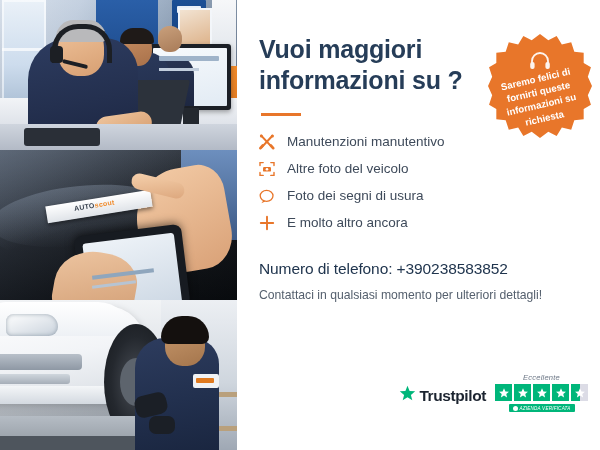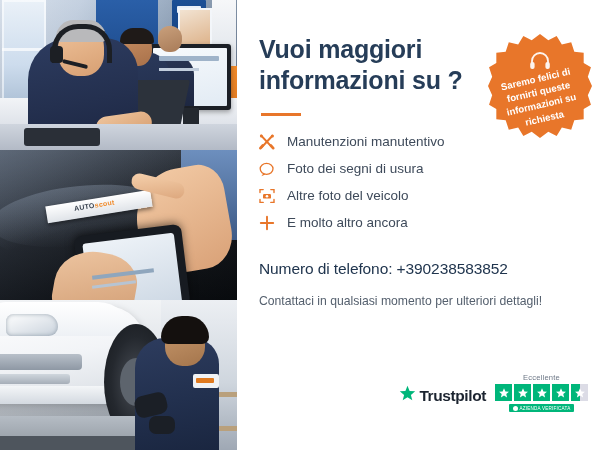--- a/index.html
+++ b/index.html
@@ -398,21 +398,21 @@
   }
 
   .phone-line {
     margin: 24px 0 0 0;
     color: #20354e;
     font-size: 15.5px;
     font-weight: normal;
     letter-spacing: -0.1px;
   }
   .contact-text {
-    margin: 15px 0 0 0;
+    margin: 9px 0 0 0;
     color: #55606e;
     font-size: 12.2px;
     line-height: 1.45;
   }
 
   
   .badge-wrap {
     position: absolute;
     right: 8px;
     top: 34px;
@@ -469,21 +469,21 @@
     align-items: center;
     gap: 3px;
     padding-bottom: 6px;
   }
   .tp-name {
     color: #1c2430;
     font-size: 15.5px;
     font-weight: bold;
     letter-spacing: -0.4px;
   }
-  .tp-right { display: flex; flex-direction: column; align-items: center; }
+  .tp-right { display: flex; flex-direction: column; align-items: center; font-style: italic; }
   .tp-rating {
     color: #6b7685;
     font-size: 7.6px;
     letter-spacing: .2px;
     margin-bottom: 2px;
   }
   .tp-stars { display: flex; gap: 2px; }
   .tp-star {
     width: 17px; height: 17px;
     background: #00b67a;
@@ -610,40 +610,40 @@
             <circle cx="13.4" cy="2" r="1.5" fill="#e8762a"></circle>
             <path d="M11.8 11.4 L14.2 14.2" stroke="#e8762a" stroke-width="2.6" stroke-linecap="round"></path>
             <path d="M3.8 11.4 L1.4 14.2" stroke="#e8762a" stroke-width="2.6" stroke-linecap="round"></path>
           </svg>
         </span>
         <span class="feature-text">Manutenzioni manutentivo</span>
       </li>
 
       <li class="feature-item">
         <span class="feature-icon">
-          <svg width="16" height="15" viewBox="0 0 16 15">
-            <ellipse cx="7.6" cy="6.8" rx="6.4" ry="5.5" fill="none" stroke="#e8762a" stroke-width="1.3"></ellipse>
-            <path d="M4.6 11.1 L2.4 14.2 L6.2 12.4 Z" fill="#e8762a"></path>
-          </svg>
-        </span>
-        <span class="feature-text">Foto dei segni di usura</span>
-      </li>
-
-      <li class="feature-item">
-        <span class="feature-icon">
           <svg width="16" height="16" viewBox="0 0 16 16">
             <path d="M1 4.6 V1.6 H4.2" fill="none" stroke="#e8762a" stroke-width="1.4" stroke-linecap="round"></path>
             <path d="M11.8 1.6 H15 V4.6" fill="none" stroke="#e8762a" stroke-width="1.4" stroke-linecap="round"></path>
             <path d="M15 11.4 V14.4 H11.8" fill="none" stroke="#e8762a" stroke-width="1.4" stroke-linecap="round"></path>
             <path d="M4.2 14.4 H1 V11.4" fill="none" stroke="#e8762a" stroke-width="1.4" stroke-linecap="round"></path>
             <rect x="4" y="6" width="8" height="4.6" rx="1.2" fill="#e8762a"></rect>
             <circle cx="8" cy="8.3" r="1.3" fill="#ffffff"></circle>
           </svg>
         </span>
         <span class="feature-text">Altre foto del veicolo</span>
+      </li>
+
+      <li class="feature-item">
+        <span class="feature-icon">
+          <svg width="16" height="15" viewBox="0 0 16 15">
+            <ellipse cx="7.6" cy="6.8" rx="6.4" ry="5.5" fill="none" stroke="#e8762a" stroke-width="1.3"></ellipse>
+            <path d="M4.6 11.1 L2.4 14.2 L6.2 12.4 Z" fill="#e8762a"></path>
+          </svg>
+        </span>
+        <span class="feature-text">Foto dei segni di usura</span>
       </li>
 
       <li class="feature-item">
         <span class="feature-icon">
           <svg width="16" height="16" viewBox="0 0 16 16">
             <path d="M8 1.8 V14.2 M1.8 8 H14.2" stroke="#e8762a" stroke-width="1.9" stroke-linecap="round"></path>
           </svg>
         </span>
         <span class="feature-text">E molto altro ancora</span>
       </li>

